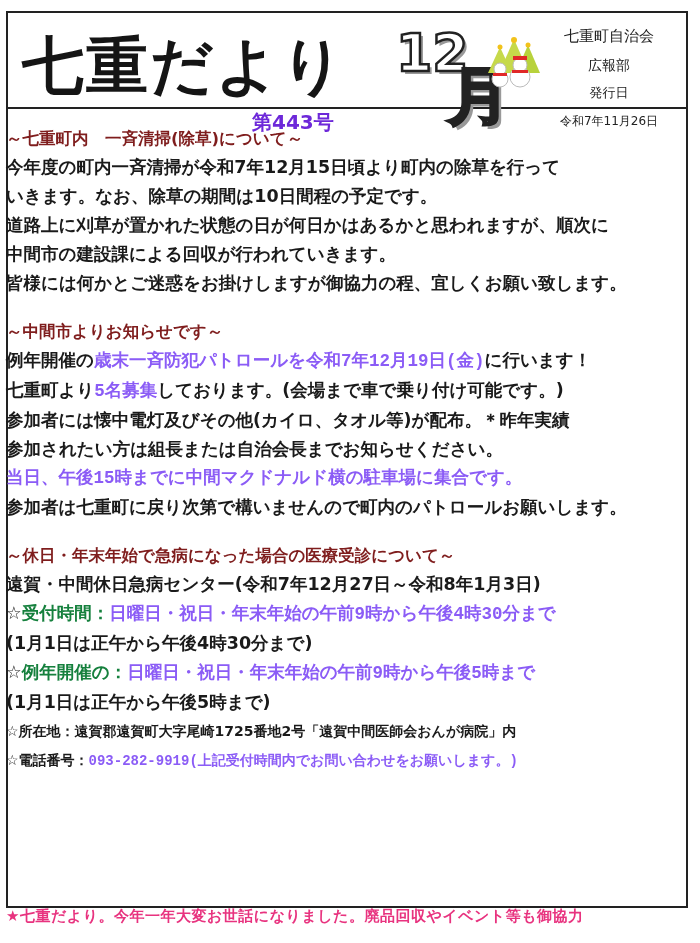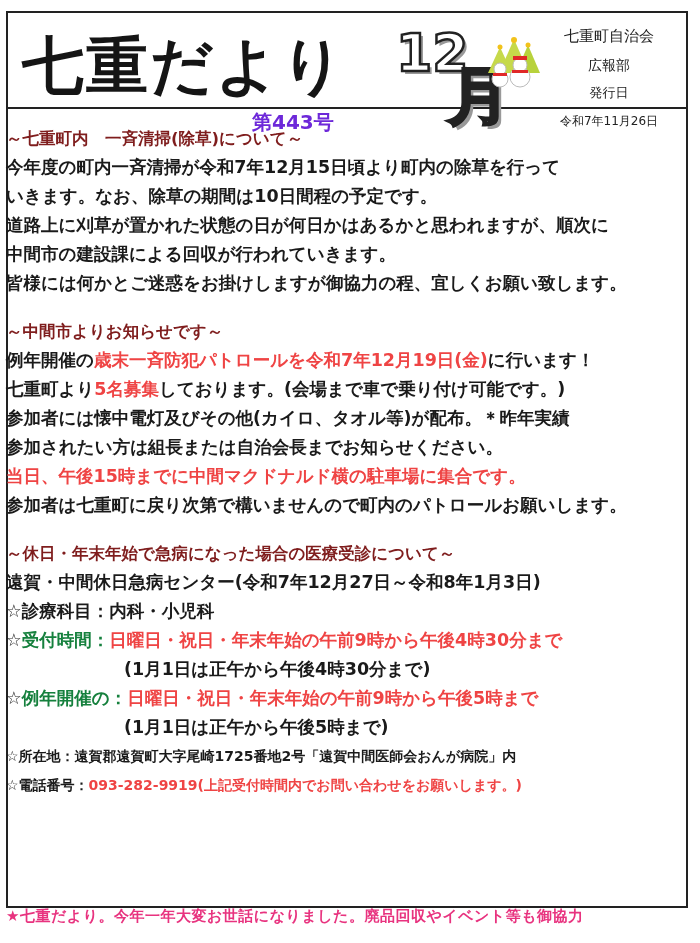--- a/index.html
+++ b/index.html
@@ -20,24 +20,24 @@
   .deco { position:absolute; left:88px; top:10px; width:56px; height:52px; }
   .pub { position:absolute; right:8px; top:8px; width:138px; text-align:center; }
   .pub div { font-size:14px; line-height:1; color:#222; }
   .pub .l1 { margin-top:8px; font-size:15px; }
   .pub .l2 { margin-top:14px; }
   .pub .l3 { margin-top:14px; font-size:13px; }
   .pub .l4 { margin-top:16px; font-size:12px; }
   .content { position:absolute; left:6px; top:124px; right:6px; }
   .line { font-size:17.5px; font-weight:bold; line-height:29px; white-space:nowrap; color:#1a1a1a; }
   .sec-title { color:#7f1d1d; font-size:16.5px; }
-  .red { color:#ef4444; }
+  .red { color:#8b5cf6;font-family:Liberation Mono, monospace; }
   .green { color:#15803d; }
   .gap { height:19px; }
-  .indent { padding-left:118px; }
+  .indent { }
   .small { font-size:14px; }
   .footer { position:absolute; left:6px; top:907px; font-size:15px; font-weight:bold;
             color:#e8337f; white-space:nowrap; letter-spacing:0.5px; }
 </style>
 </head>
 <body>
 
 <div class="frame">
   <div class="header">
     <div class="title">七重だより</div>
@@ -96,23 +96,20 @@
     <div class="line">参加されたい方は組長または自治会長までお知らせください。</div>
     <div class="line red">当日、午後15時までに中間マクドナルド横の駐車場に集合です。</div>
     <div class="line">参加者は七重町に戻り次第で構いませんので町内のパトロールお願いします。</div>
   </div>
   <div class="gap"></div>
 
   <div>
     <div class="line sec-title">～休日・年末年始で急病になった場合の医療受診について～</div>
     <div class="line">遠賀・中間休日急病センター(令和7年12月27日～令和8年1月3日)</div>
     <div class="line">
-      <span>☆</span><span>診療科目：</span><span>内科・小児科</span>
-    </div>
-    <div class="line">
       <span>☆</span><span class="green">受付時間：</span><span class="red">日曜日・祝日・年末年始の午前9時から午後4時30分まで</span>
     </div>
     <div class="line indent">(1月1日は正午から午後4時30分まで)</div>
     <div class="line">
       <span>☆</span><span class="green">例年開催の：</span><span class="red">日曜日・祝日・年末年始の午前9時から午後5時まで</span>
     </div>
     <div class="line indent">(1月1日は正午から午後5時まで)</div>
     <div class="line small">
       <span>☆</span><span>所在地：</span><span>遠賀郡遠賀町大字尾崎1725番地2号「遠賀中間医師会おんが病院」内</span>
     </div>

